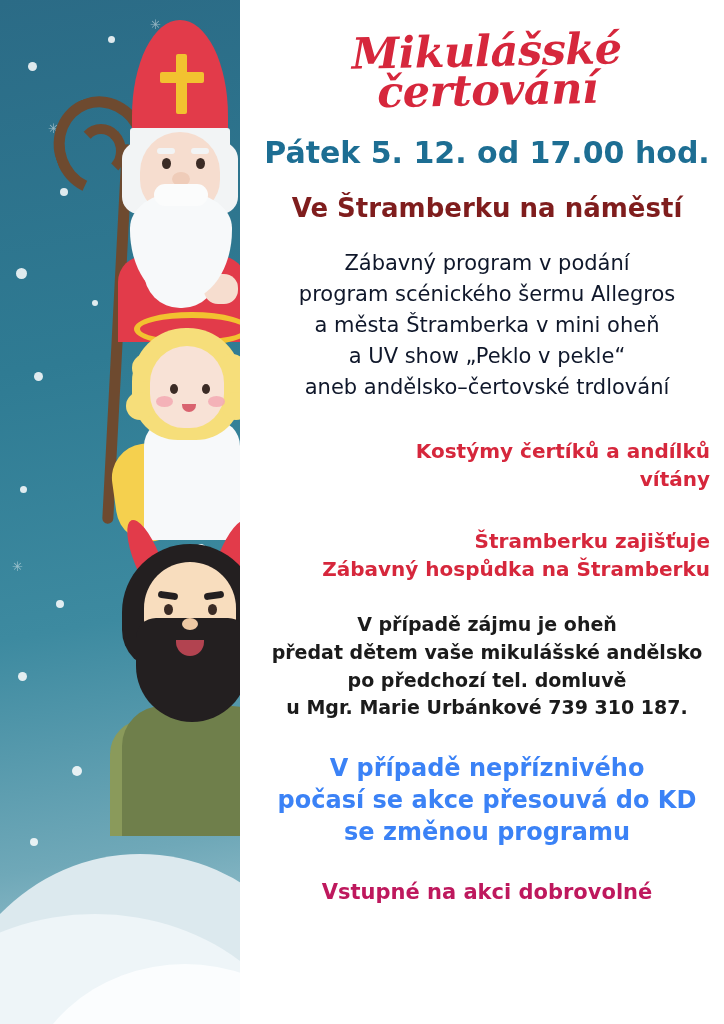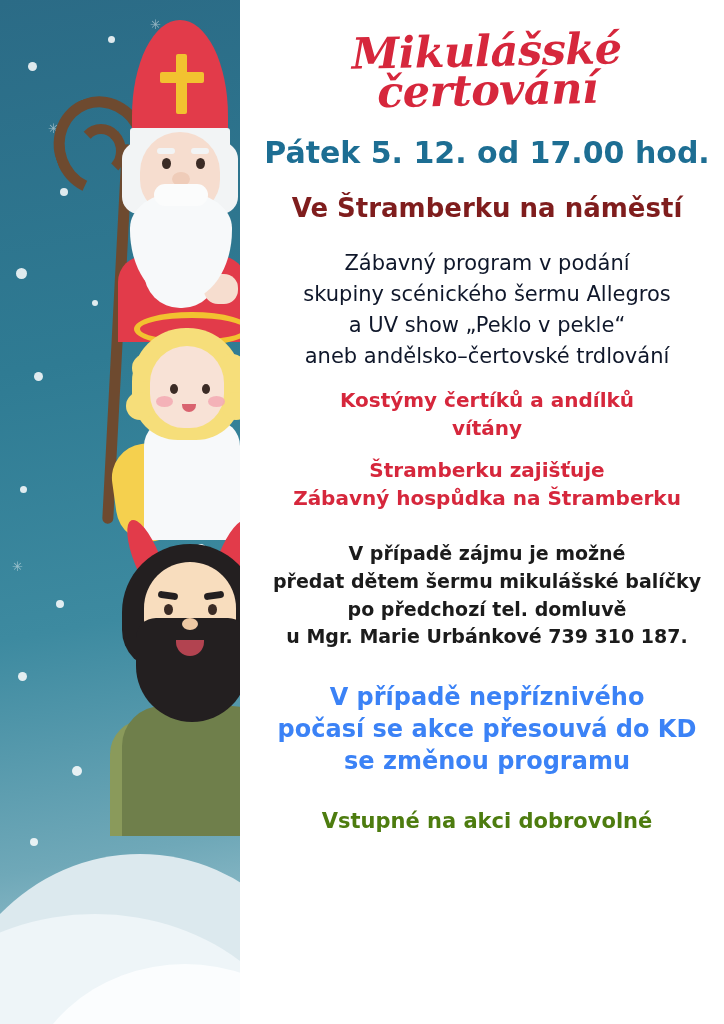--- a/index.html
+++ b/index.html
@@ -418,45 +418,46 @@
     color: #7f1d1d;
     line-height: 1.35;
   }
   .program {
     margin: 22px 0 0 0;
     font-size: 21px;
     color: #0f172a;
     line-height: 1.48;
   }
   .block-red {
-    margin: 14px 0 0 0;
+    margin: 34px 0 0 0;
     font-size: 20px;
     font-weight: bold;
     color: #d6273c;
     line-height: 1.4;
+    text-align: right;
   }
   .block-dark {
     margin: 28px 0 0 0;
     font-size: 19px;
     font-weight: bold;
     color: #1b1b1b;
     line-height: 1.45;
   }
   .block-weather {
     margin: 30px 0 0 0;
     font-size: 24px;
     font-weight: bold;
     color: #3b82f6;
     line-height: 1.35;
   }
   .block-entry {
     margin: 30px 0 0 0;
     font-size: 21px;
     font-weight: bold;
-    color: #4d7c0f;
+    color: #be185d;
     line-height: 1.3;
   }
   .line { display: block; }
 </style>
 </head>
 <body>
 
 <div id="poster">
 
   <div class="left-panel">
@@ -559,38 +560,39 @@
     </div>
 
     <div class="date">Pátek 5. 12. od 17.00 hod.</div>
 
     <div class="place">
       <span class="line">Ve Štramberku na náměstí</span>
     </div>
 
     <div class="program">
       <span class="line">Zábavný program v podání</span>
-      <span class="line">skupiny scénického šermu Allegros</span>
+      <span class="line">program scénického šermu Allegros</span>
+      <span class="line">a města Štramberka v mini oheň</span>
       <span class="line">a UV show „Peklo v pekle“</span>
       <span class="line">aneb andělsko–čertovské trdlování</span>
     </div>
 
     <div class="block-red">
       <span class="line">Kostýmy čertíků a andílků</span>
       <span class="line">vítány</span>
     </div>
 
     <div class="block-red">
       <span class="line">Štramberku zajišťuje</span>
       <span class="line">Zábavný hospůdka na Štramberku</span>
     </div>
 
     <div class="block-dark">
-      <span class="line">V případě zájmu je možné</span>
-      <span class="line">předat dětem šermu mikulášské balíčky</span>
+      <span class="line">V případě zájmu je oheň</span>
+      <span class="line">předat dětem vaše mikulášské andělsko</span>
       <span class="line">po předchozí tel. domluvě</span>
       <span class="line">u Mgr. Marie Urbánkové 739 310 187.</span>
     </div>
 
     <div class="block-weather">
       <span class="line">V případě nepříznivého</span>
       <span class="line">počasí se akce přesouvá do KD</span>
       <span class="line">se změnou programu</span>
     </div>
 

